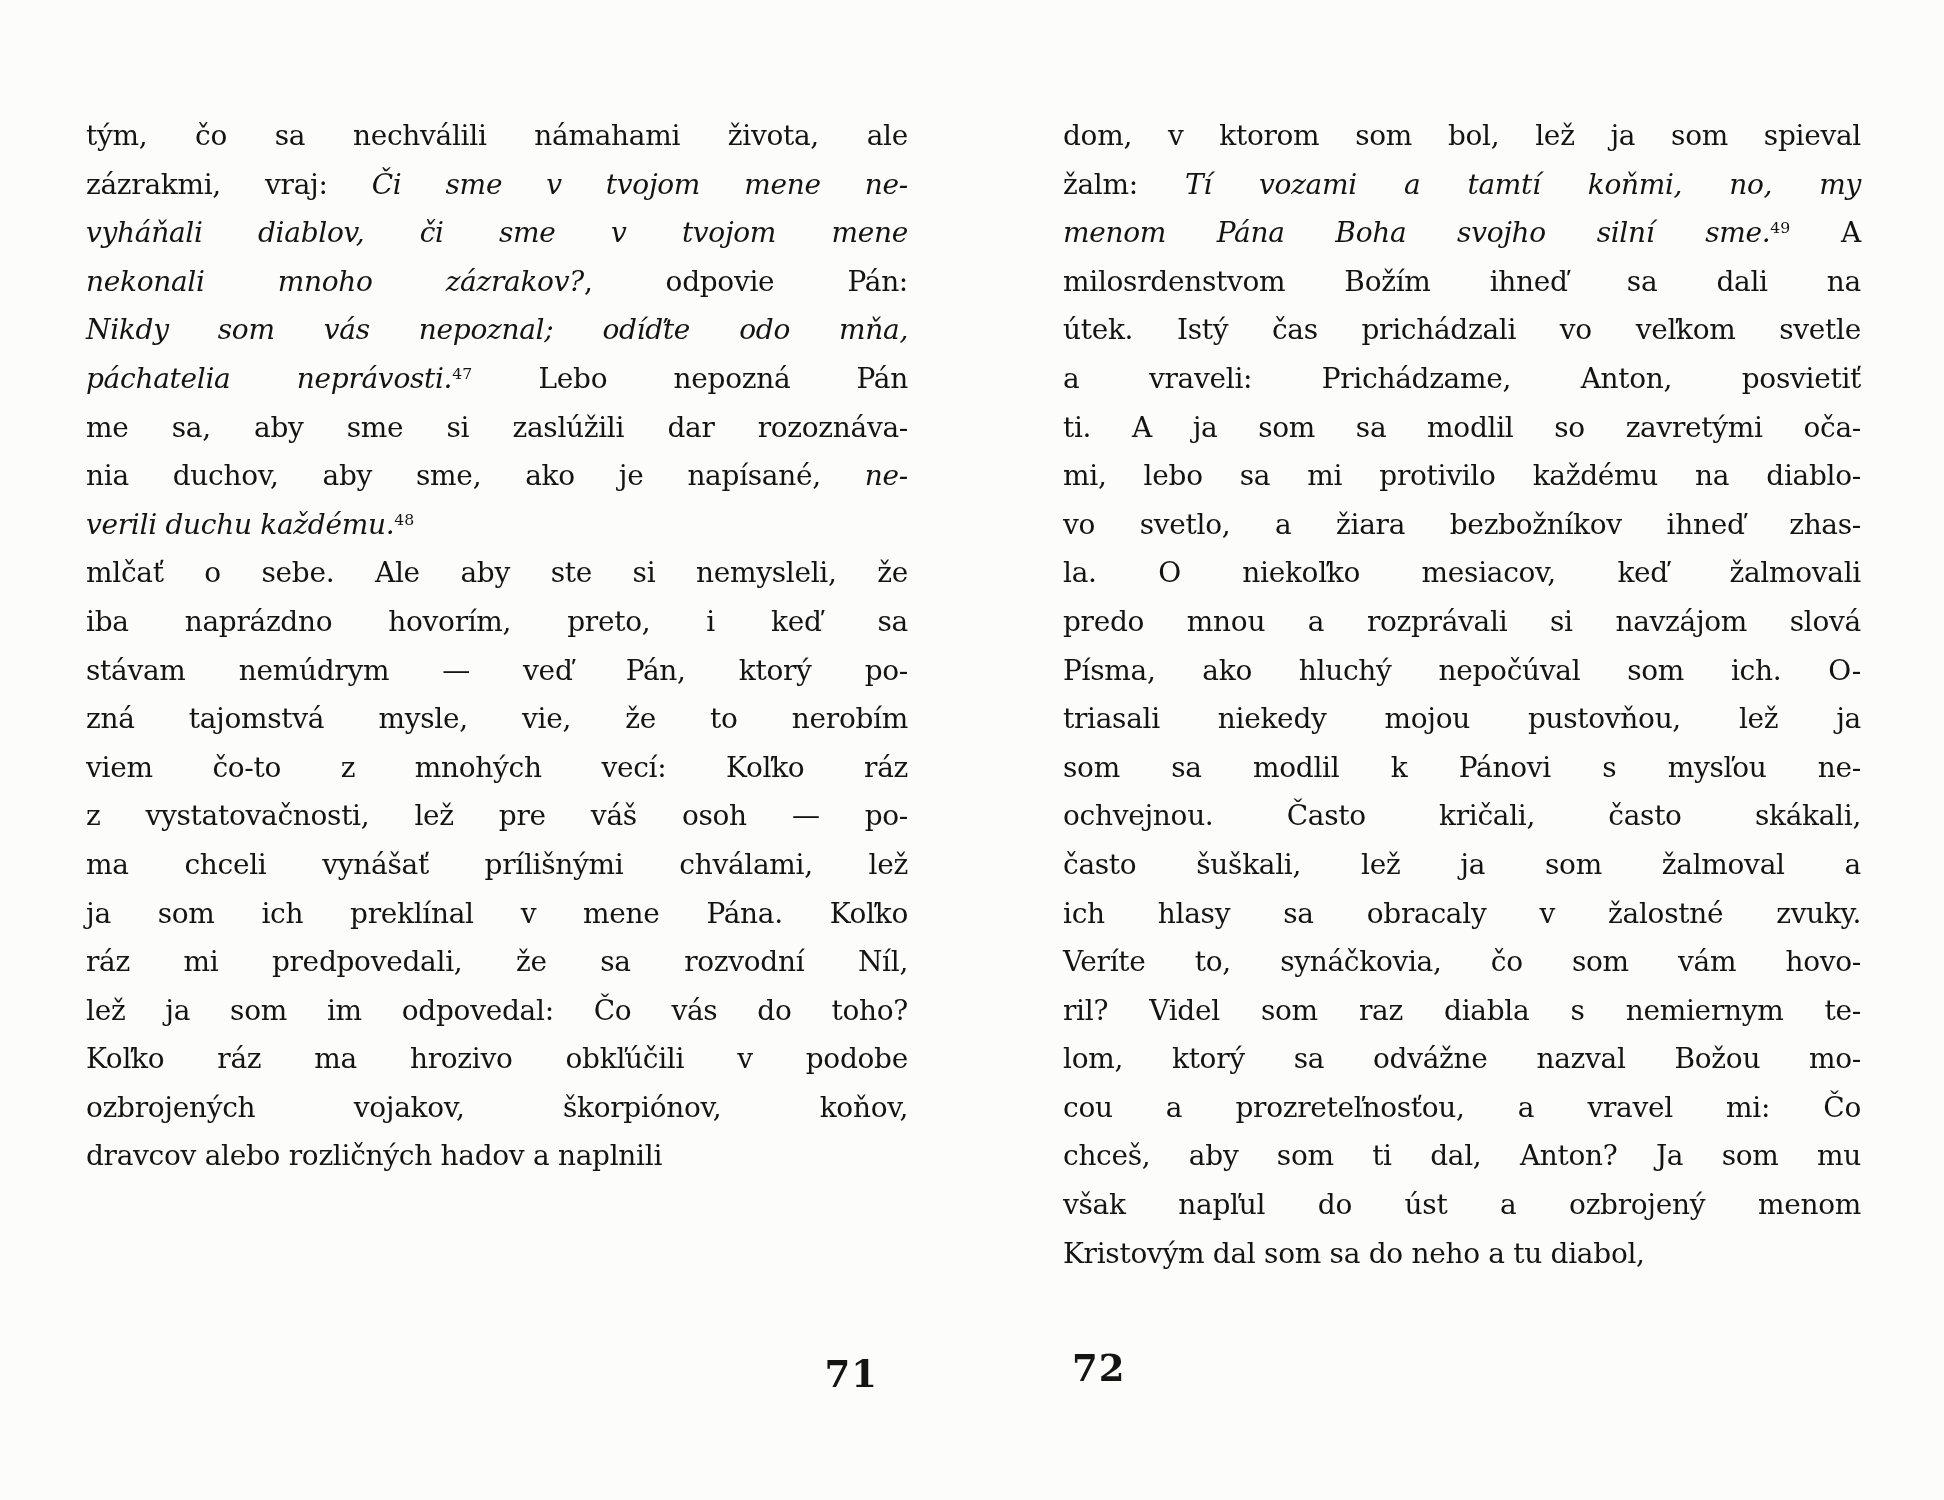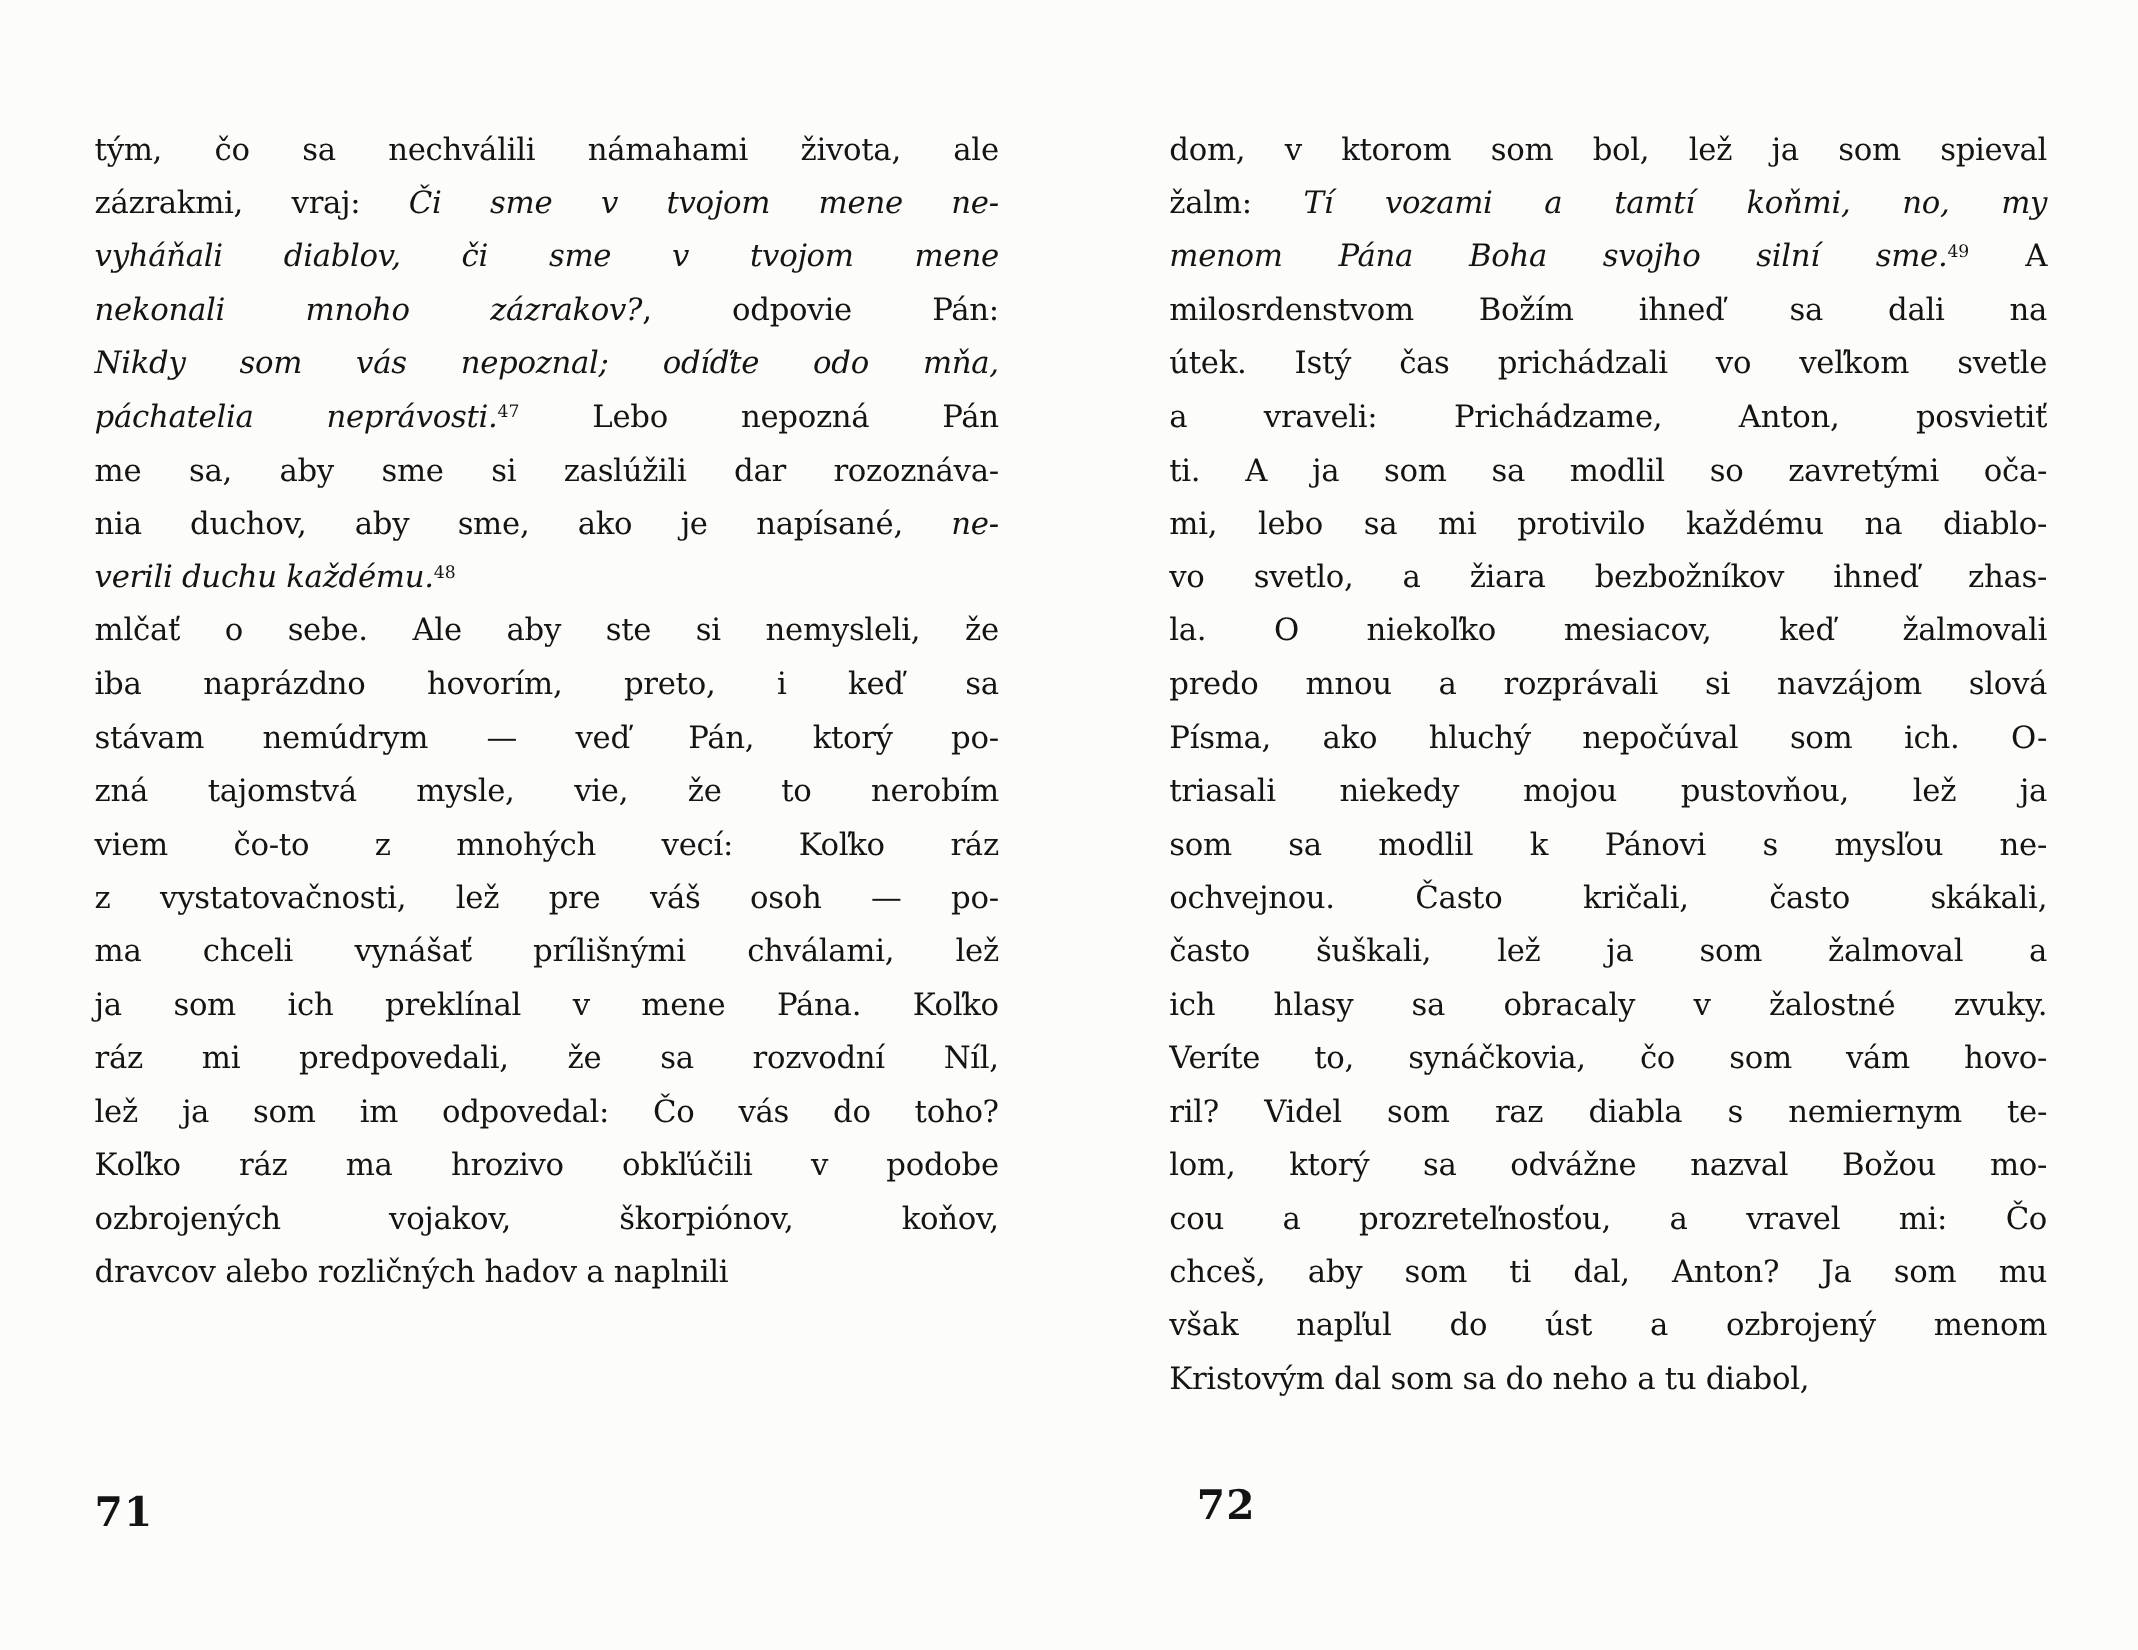--- a/index.html
+++ b/index.html
@@ -48,27 +48,27 @@
     position: absolute;
     font-size: 37px;
     font-weight: bold;
     letter-spacing: 1px;
     color: #141414;
   }
   #page-number-left {
     left: 86px;
     top: 1352px;
     width: 822px;
+    text-align: right;
     padding-right: 30px;
     box-sizing: border-box;
   }
   #page-number-right {
     left: 1072px;
     top: 1346px;
-    margin-left: 16px;
   }
 </style>
 </head>
 <body>
 
 <div id="left-column" class="page-column">
     <div class="line"><span>tým, čo sa nechválili námahami života, ale</span></div>
     <div class="line"><span>zázrakmi, vraj: </span><em>Či sme v tvojom mene ne-</em></div>
     <div class="line"><em>vyháňali diablov, či sme v tvojom mene</em></div>
     <div class="line"><em>nekonali mnoho zázrakov?</em><span>, odpovie Pán:</span></div>

